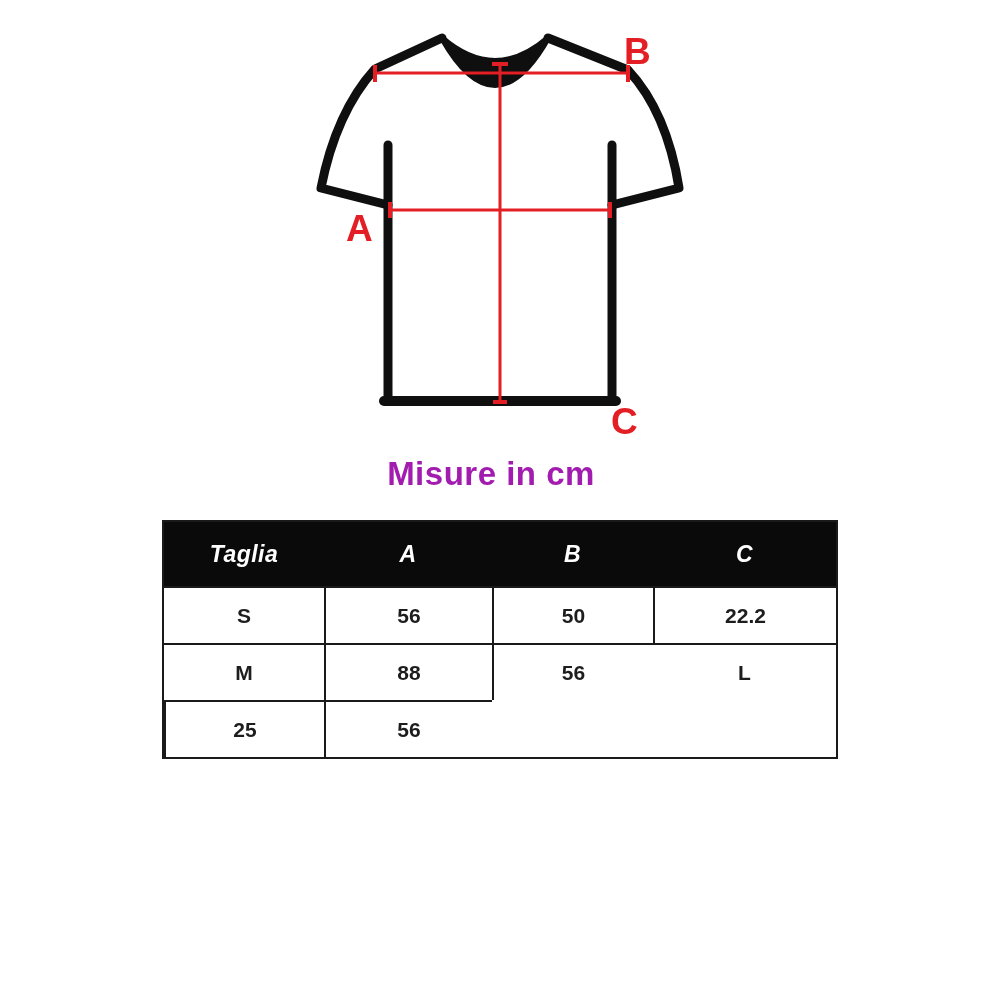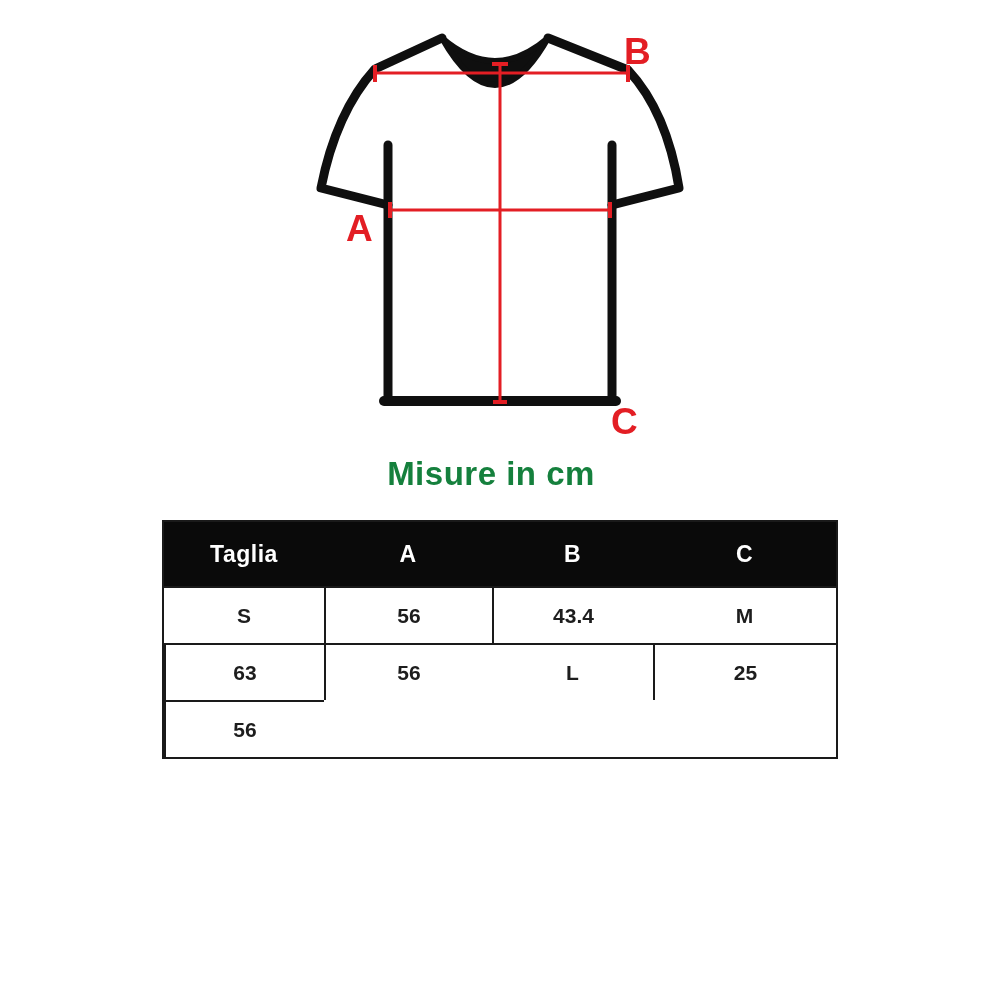--- a/index.html
+++ b/index.html
@@ -28,37 +28,37 @@
   .measure-tick{fill:none;stroke:var(--red);stroke-width:4;stroke-linecap:butt;}
 
   .measure-label{
     position:absolute;color:var(--red);
     font-size:37px;font-weight:bold;line-height:1;
   }
 
   
   .chart-title{
     position:absolute;left:0;top:455px;width:982px;
-    text-align:center;color:#15803d;
+    text-align:center;color:#a21caf;
     font-size:33px;font-weight:bold;letter-spacing:0.5px;
   }
 
   
   .size-table{
     position:absolute;left:162px;top:520px;width:676px;height:239px;
     border:2px solid var(--border);
     display:grid;
     grid-template-columns:160px 168px 161px 1fr;
     grid-template-rows:64px 57px 57px 1fr;
     background:#ffffff;
   }
   .size-table .hcell{
     background:var(--header-bg);color:var(--header-text);
     display:flex;align-items:center;justify-content:center;
-    font-size:23px;font-weight:bold;letter-spacing:0.5px;
+    font-size:23px;font-weight:bold;letter-spacing:0.5px;font-style:italic;
   }
   .size-table .cell{
     display:flex;align-items:center;justify-content:center;
     color:var(--cell-text);font-size:21px;font-weight:bold;
     border-top:2px solid var(--border);
     background:#ffffff;
   }
   .size-table .cell.vline{border-left:2px solid var(--border);}
 </style>
 </head>
@@ -96,24 +96,25 @@
 
   <div class="size-table">
 
     <div class="hcell">Taglia</div>
     <div class="hcell">A</div>
     <div class="hcell">B</div>
     <div class="hcell">C</div>
 
     <div class="cell">S</div>
     <div class="cell vline">56</div>
-    <div class="cell vline">43.4</div>
+    <div class="cell vline">50</div>
+    <div class="cell vline">22.2</div>
 
     <div class="cell">M</div>
-    <div class="cell vline">63</div>
+    <div class="cell vline">88</div>
     <div class="cell vline">56</div>
 
     <div class="cell">L</div>
     <div class="cell vline">25</div>
     <div class="cell vline">56</div>
   </div>
 
 </div>
 
 </body></html>

